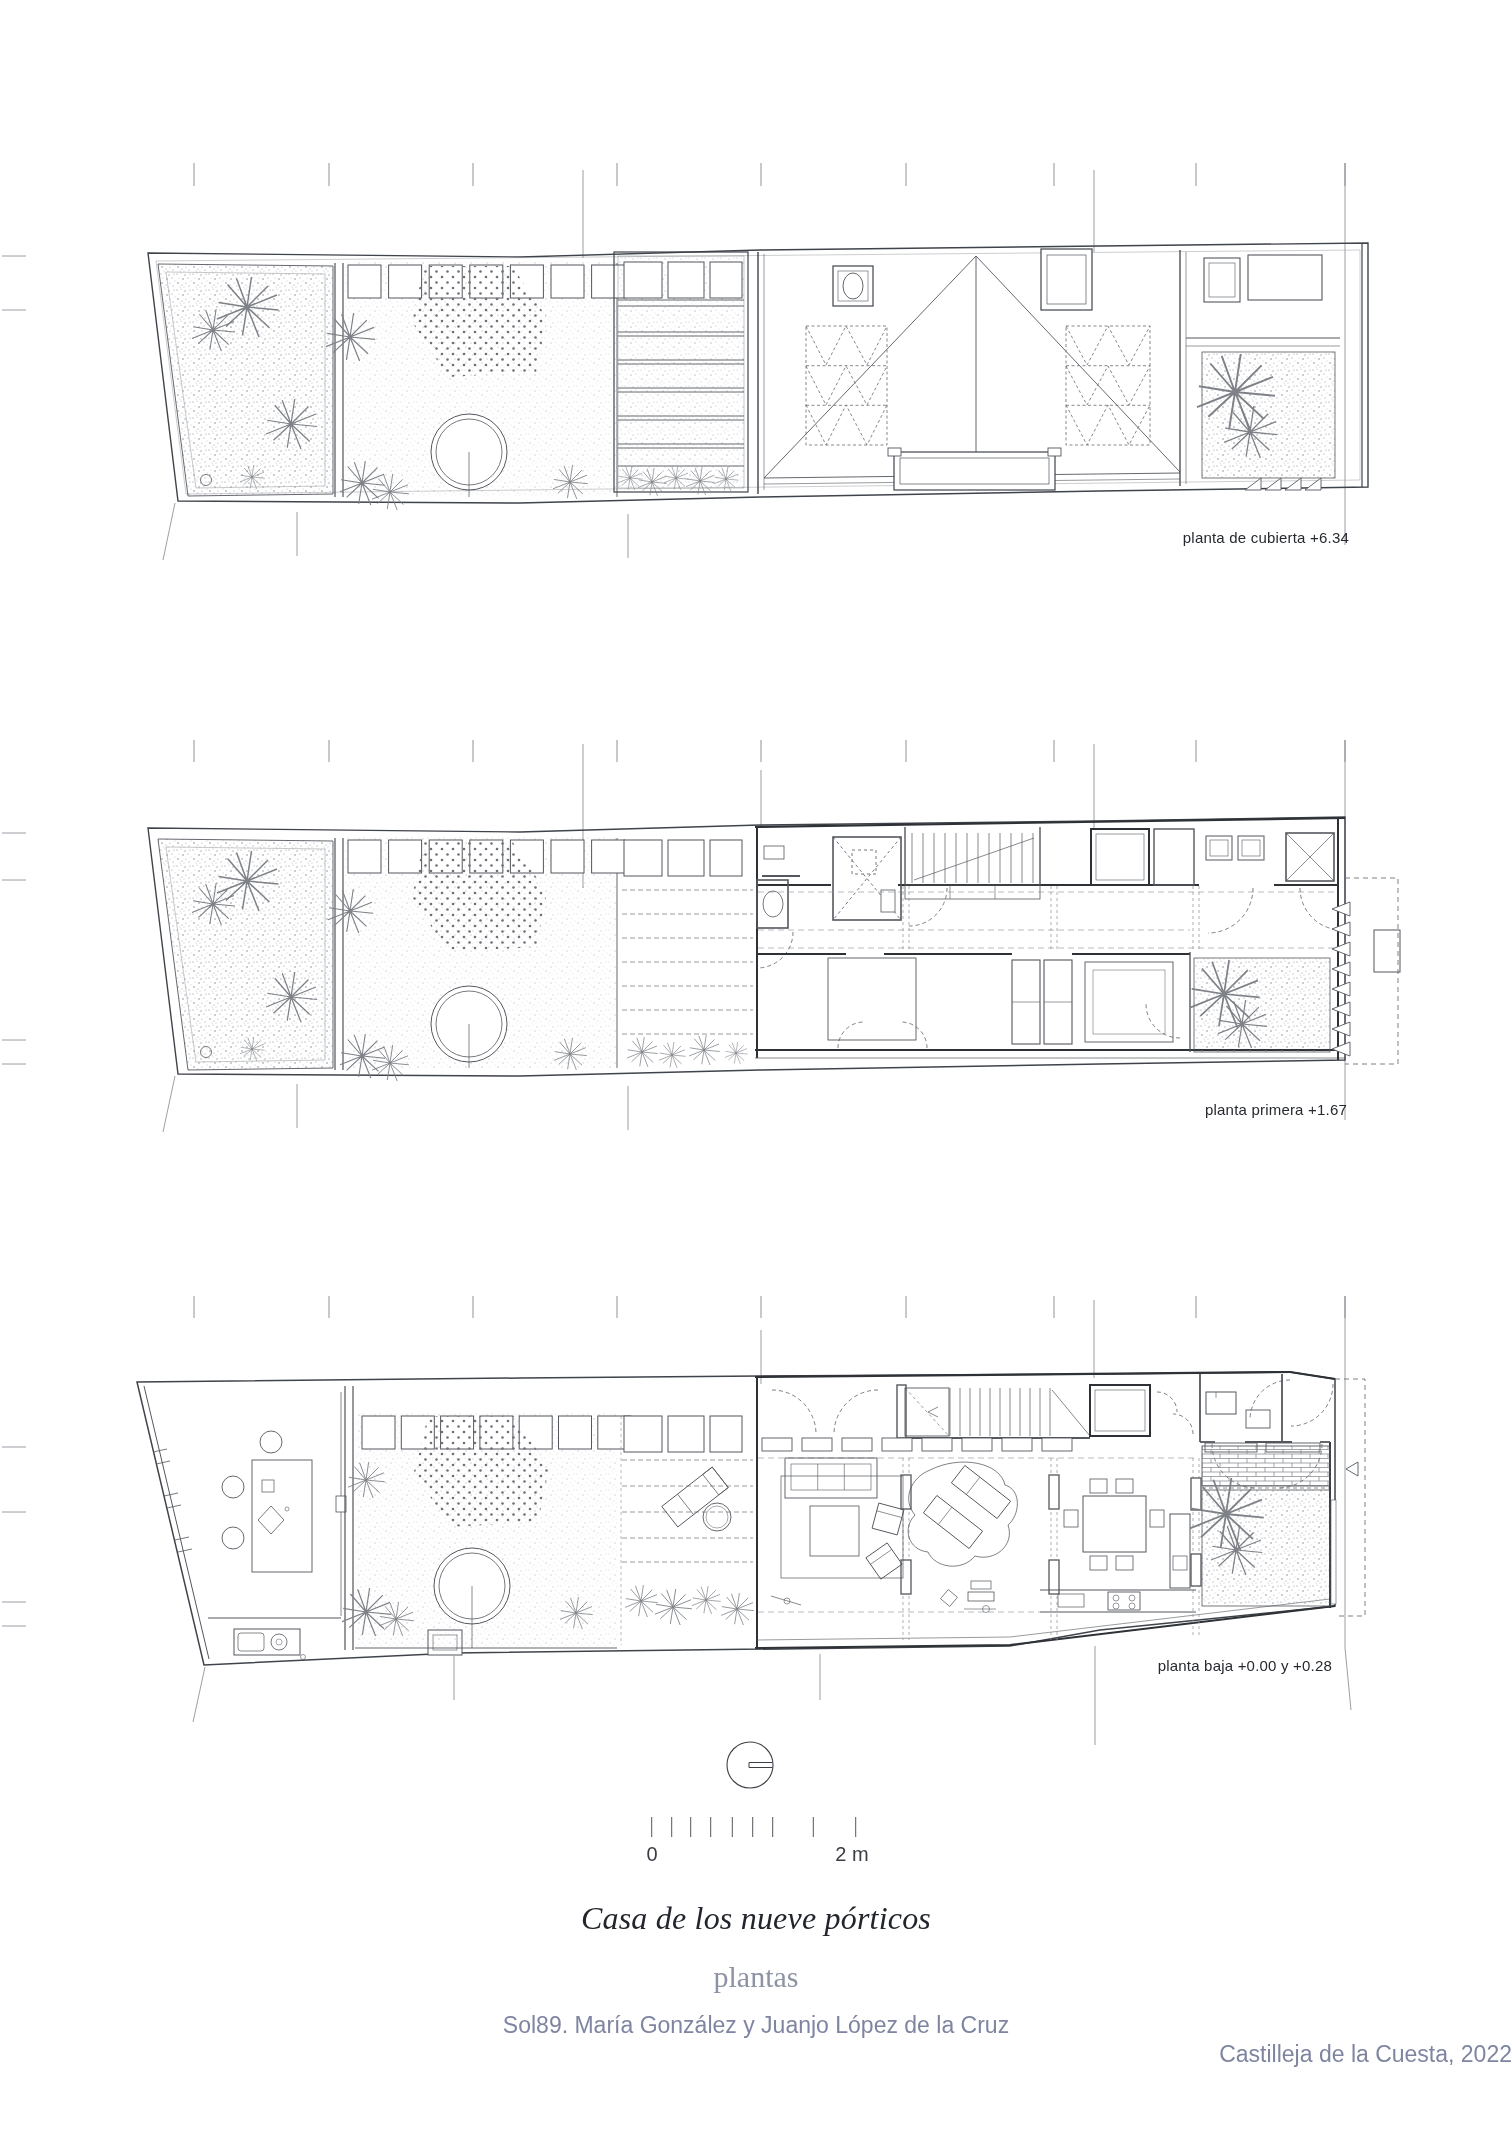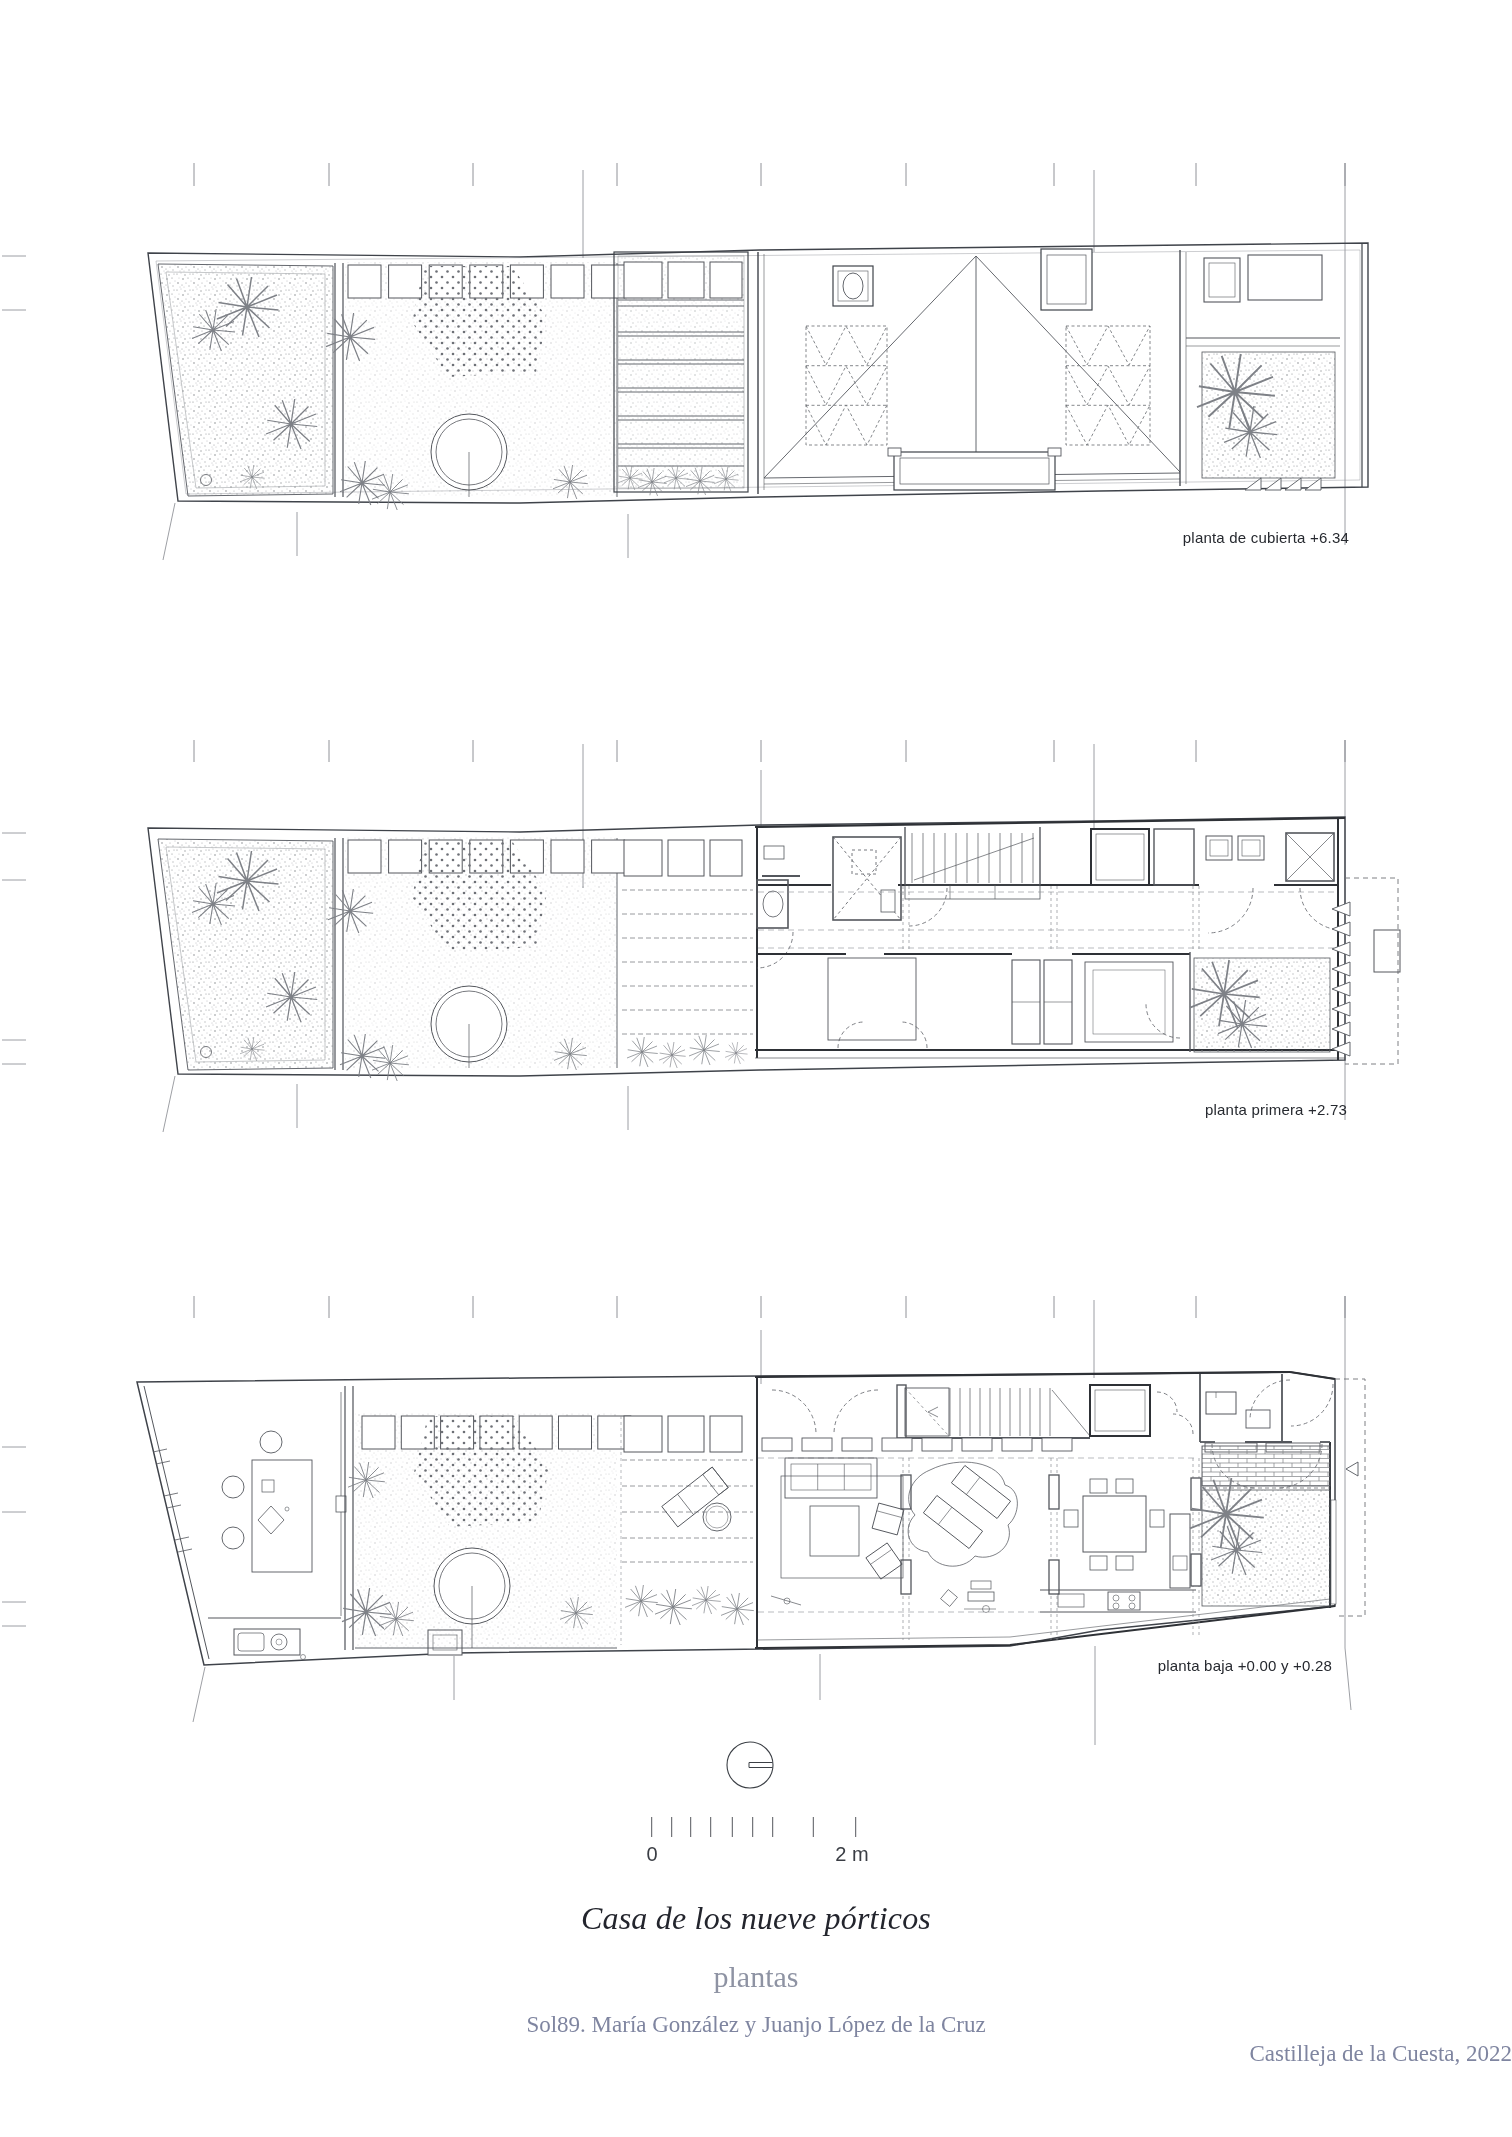--- a/index.html
+++ b/index.html
@@ -7,21 +7,21 @@
          font-family:"Liberation Sans",sans-serif;overflow:hidden;}
   .sheet svg{position:absolute;top:0;left:0;}
   .lbl{position:absolute;color:#26292f;font-size:15px;letter-spacing:.2px;white-space:nowrap;}
   .lbl-right{text-align:right;}
   .scale-num{position:absolute;color:#3a3d44;font-size:20px;text-align:center;}
   .title{position:absolute;left:0;right:0;text-align:center;
          font-family:"Liberation Serif",serif;font-style:italic;font-size:32px;color:#23252d;letter-spacing:.2px;}
   .subtitle{position:absolute;left:0;right:0;text-align:center;
          font-family:"Liberation Serif",serif;font-size:30px;color:#8e93a3;}
   .credit{position:absolute;left:0;right:0;text-align:center;
-         font-family:Liberation Serif, serif;font-size:23px;color:#7f85a0;}
+         font-family:Liberation Sans, sans-serif;font-size:23px;color:#7f85a0;}
 </style>
 </head>
 <body>
 
 <div class="sheet">
 
 <svg width="1512" height="2137" viewBox="0 0 1512 2137">
 <defs>
   <pattern id="stip" width="16" height="16" patternUnits="userSpaceOnUse">
     <g fill="#83868b">
@@ -692,21 +692,21 @@
   <line x1="732.3" y1="1817" x2="732.3" y2="1837"></line>
           <line x1="752.7" y1="1817" x2="752.7" y2="1837"></line>
   <line x1="772.7" y1="1817" x2="772.7" y2="1837"></line>
           <line x1="813.3" y1="1817" x2="813.3" y2="1837"></line>
   <line x1="855.7" y1="1817" x2="855.7" y2="1837"></line>
 </g>
 </g>
 </svg>
 
 <div class="lbl lbl-right" style="top:529px; right:163px;">planta de cubierta +6.34</div>
-<div class="lbl lbl-right" style="top:1101px; right:165px;">planta primera +2.73</div>
+<div class="lbl lbl-right" style="top:1101px; right:165px;">planta primera +1.67</div>
 <div class="lbl lbl-right" style="top:1657px; right:180px;">planta baja +0.00 y +0.28</div>
 
 <div class="scale-num" style="top:1843px; left:637px; width:30px;">0</div>
 <div class="scale-num" style="top:1843px; left:822px; width:60px;">2 m</div>
 
 <div class="title" style="top:1900px;">Casa de los nueve pórticos</div>
 <div class="subtitle" style="top:1960px;">plantas</div>
 <div class="credit" style="top:2012px;">Sol89. María González y Juanjo López de la Cruz</div>
 <div class="credit" style="top:2041px;text-align:right;">Castilleja de la Cuesta, 2022</div>
 

